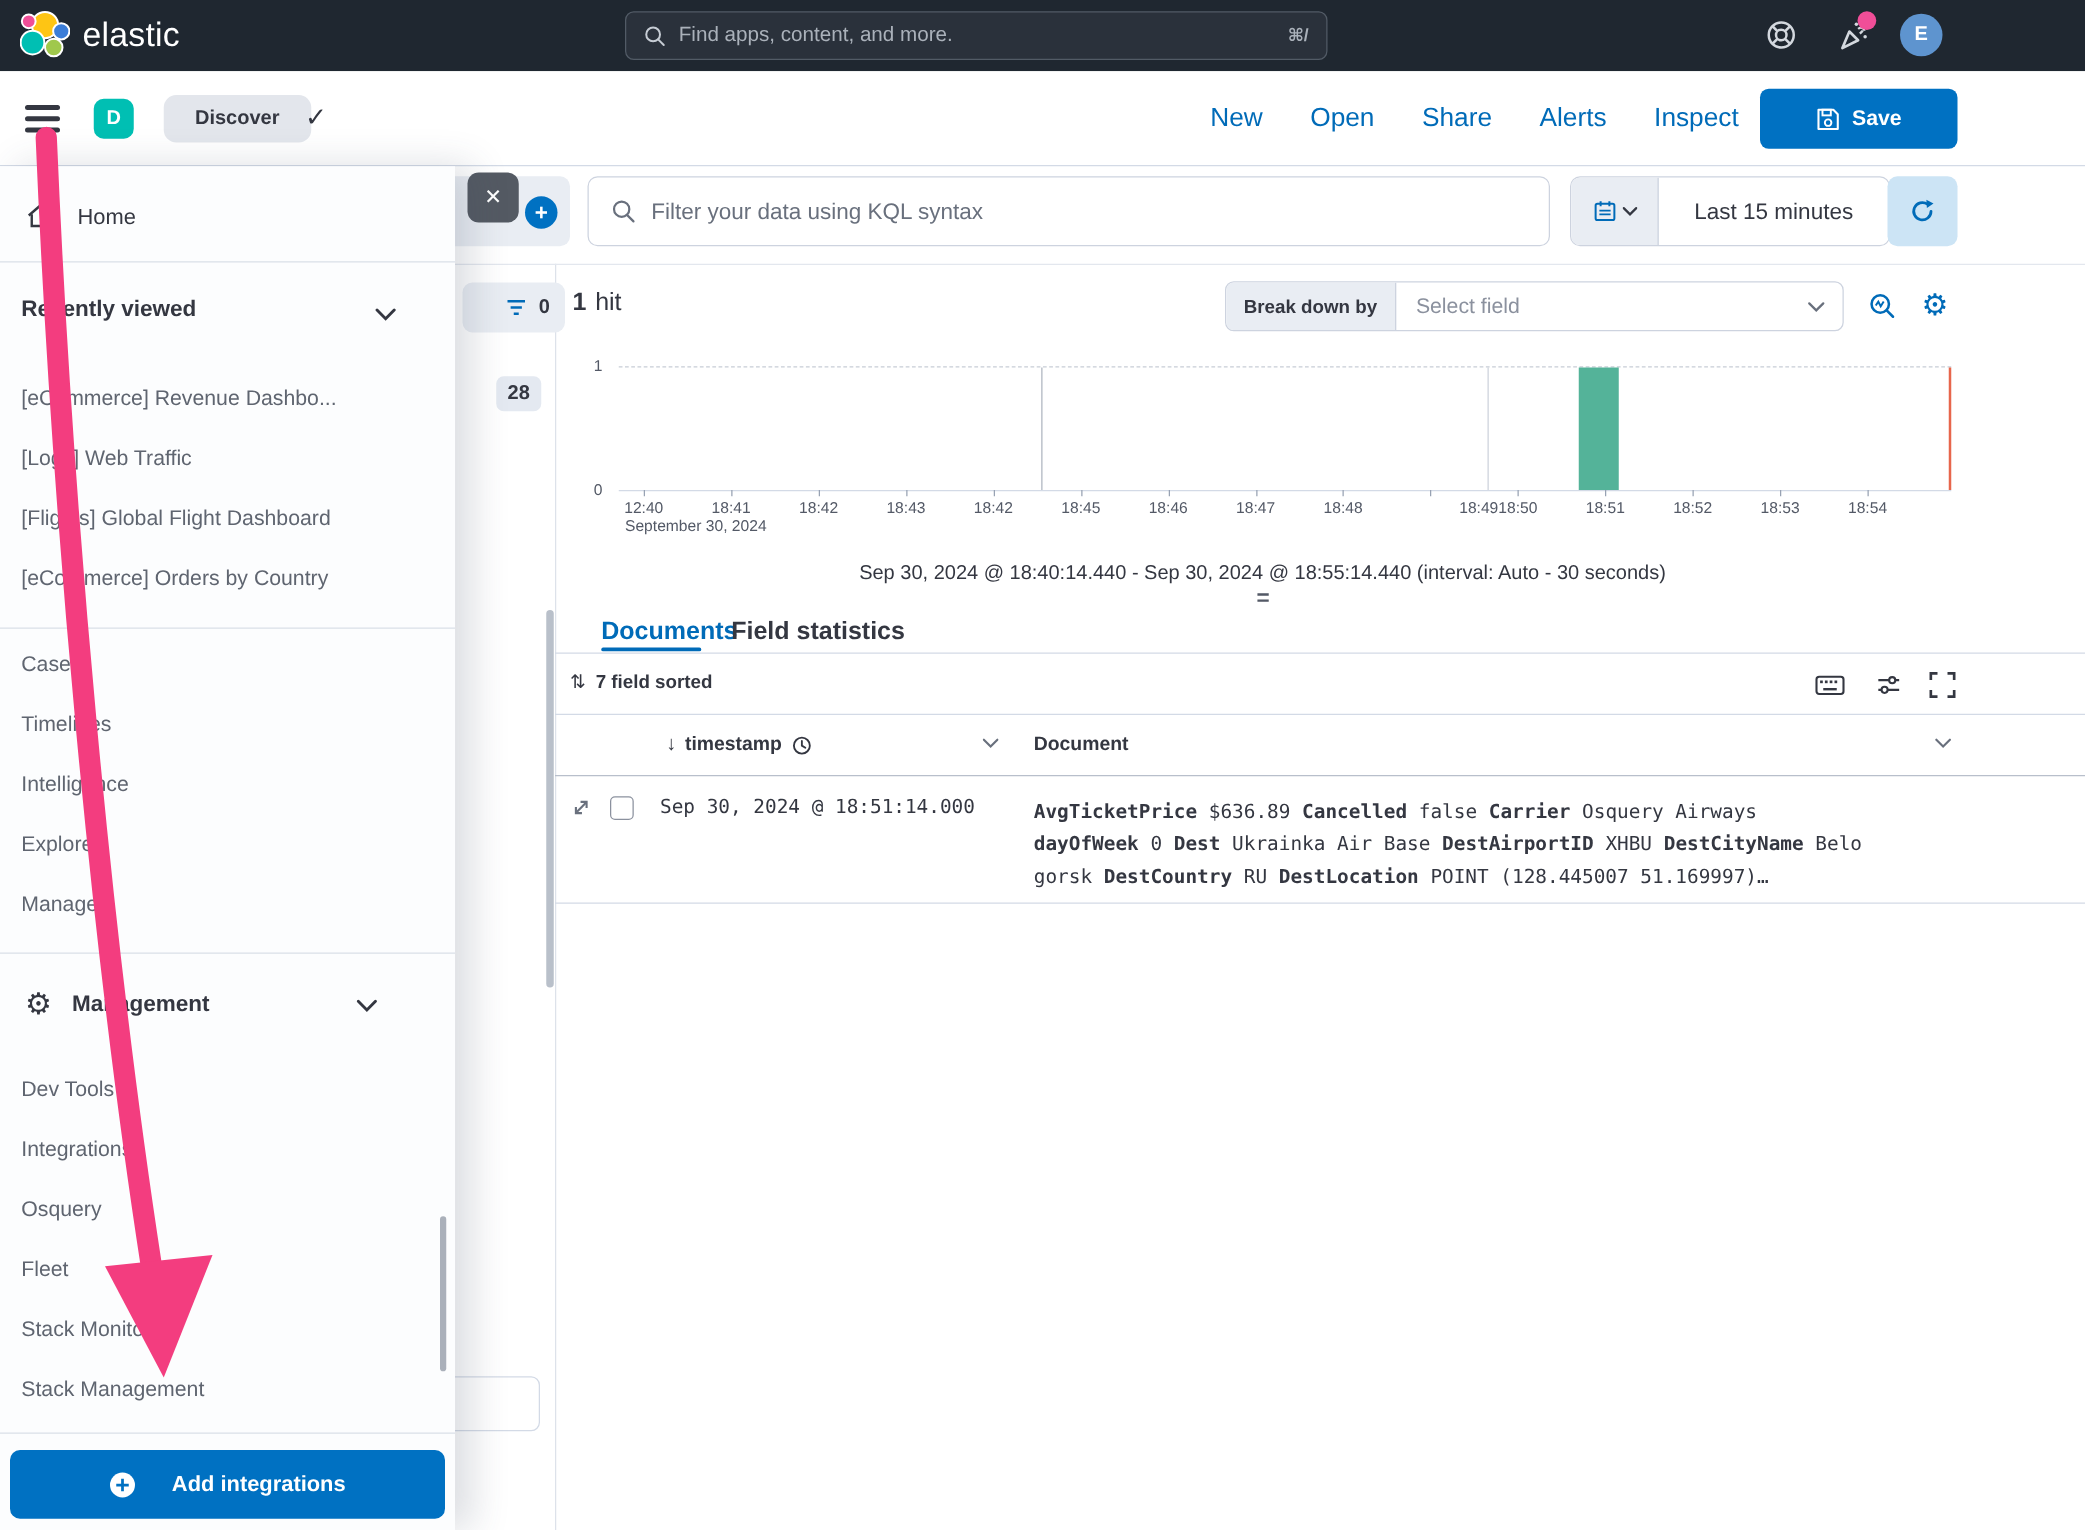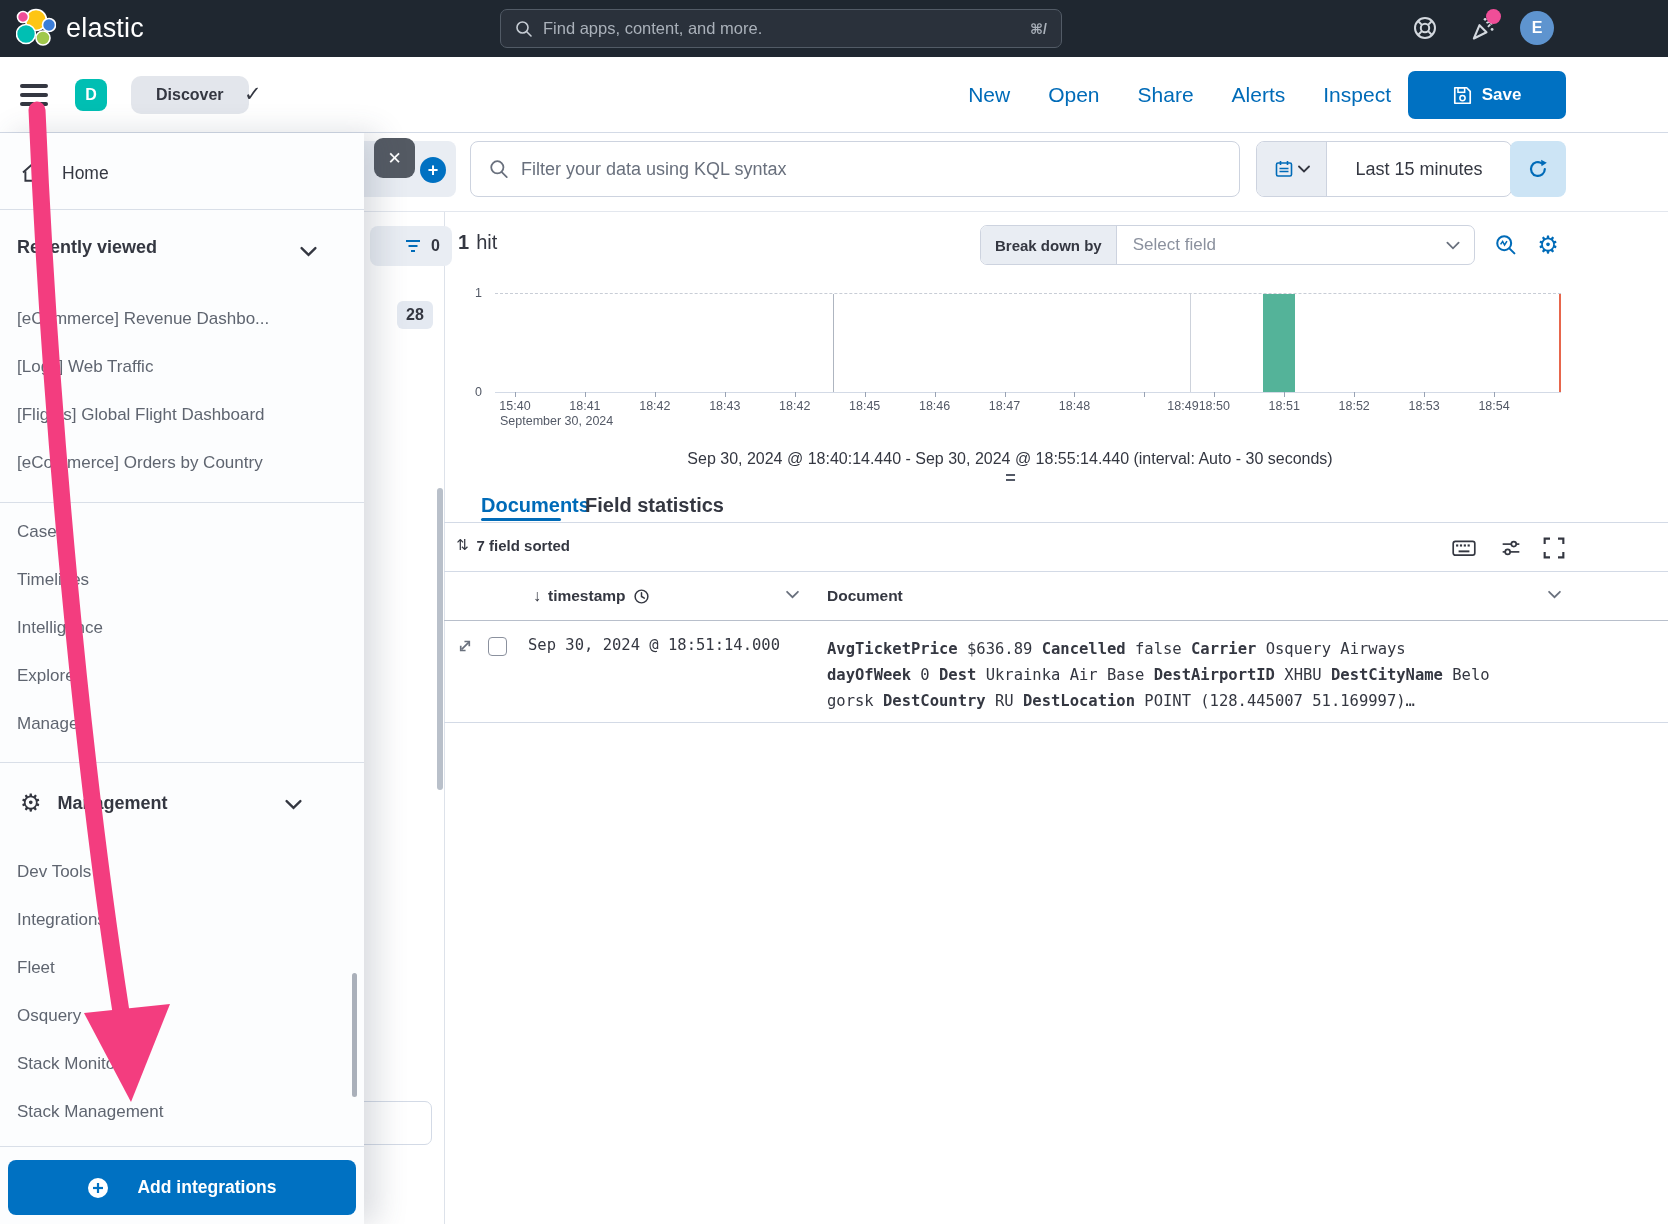--- a/index.html
+++ b/index.html
@@ -272,21 +272,21 @@
       <div class="x-tickmark" style="left: 579.44px;"></div>
       <div class="x-tickmark" style="left: 649.37px;"></div>
       <div class="x-tickmark" style="left: 719.3px;"></div>
       <div class="x-tickmark" style="left: 789.23px;"></div>
       <div class="bar" style="left: 768.23px; width: 32px; height: 100%; background: rgb(84, 179, 153);"></div>
       <div class="x-tickmark" style="left: 859.16px;"></div>
       <div class="x-tickmark" style="left: 929.09px;"></div>
       <div class="x-tickmark" style="left: 999.02px;"></div>
     </div>
   <div class="x-axis" id="x-axis">
-      <div class="x-lab" style="left: 20px;">15:40</div>
+      <div class="x-lab" style="left: 20px;">12:40</div>
       <div class="x-lab" style="left: 89.93px;">18:41</div>
       <div class="x-lab" style="left: 159.86px;">18:42</div>
       <div class="x-lab" style="left: 229.79px;">18:43</div>
       <div class="x-lab" style="left: 299.72px;">18:42</div>
       <div class="x-lab" style="left: 369.65px;">18:45</div>
       <div class="x-lab" style="left: 439.58px;">18:46</div>
       <div class="x-lab" style="left: 509.51px;">18:47</div>
       <div class="x-lab" style="left: 579.44px;">18:48</div>
       <div class="x-lab" style="left: 688px;">18:49</div>
       <div class="x-lab" style="left: 719.3px;">18:50</div>
@@ -410,22 +410,22 @@
       <span>Management</span>
     </div>
     <div class="sec-caret" style="left:285px;top:666px">
       <svg class="icon" width="17" height="11" viewBox="0 0 12 8">
           <polyline points="1,1.5 6,6.5 11,1.5" fill="none" stroke="#343741" stroke-width="1.7" stroke-linecap="round"></polyline>
         </svg>
     </div>
     <div class="link-list" id="mgmt-items" style="top:715px">
         <div class="side-link">Dev Tools</div>
         <div class="side-link">Integrations</div>
+        <div class="side-link">Osquery</div>
         <div class="side-link">Fleet</div>
-        <div class="side-link">Osquery</div>
         <div class="side-link">Stack Monitoring</div>
         <div class="side-link">Stack Management</div>
       </div>
 
     <div class="fly-div" style="top:1013px"></div>
     <div class="fly-scroll"></div>
     <div class="add-int-btn">
       <svg class="icon" width="22" height="22" viewBox="0 0 22 22">
         <circle cx="11" cy="11" r="10" fill="#fff"></circle>
         <line x1="11" y1="6" x2="11" y2="16" stroke="#0071c2" stroke-width="2.2"></line>

